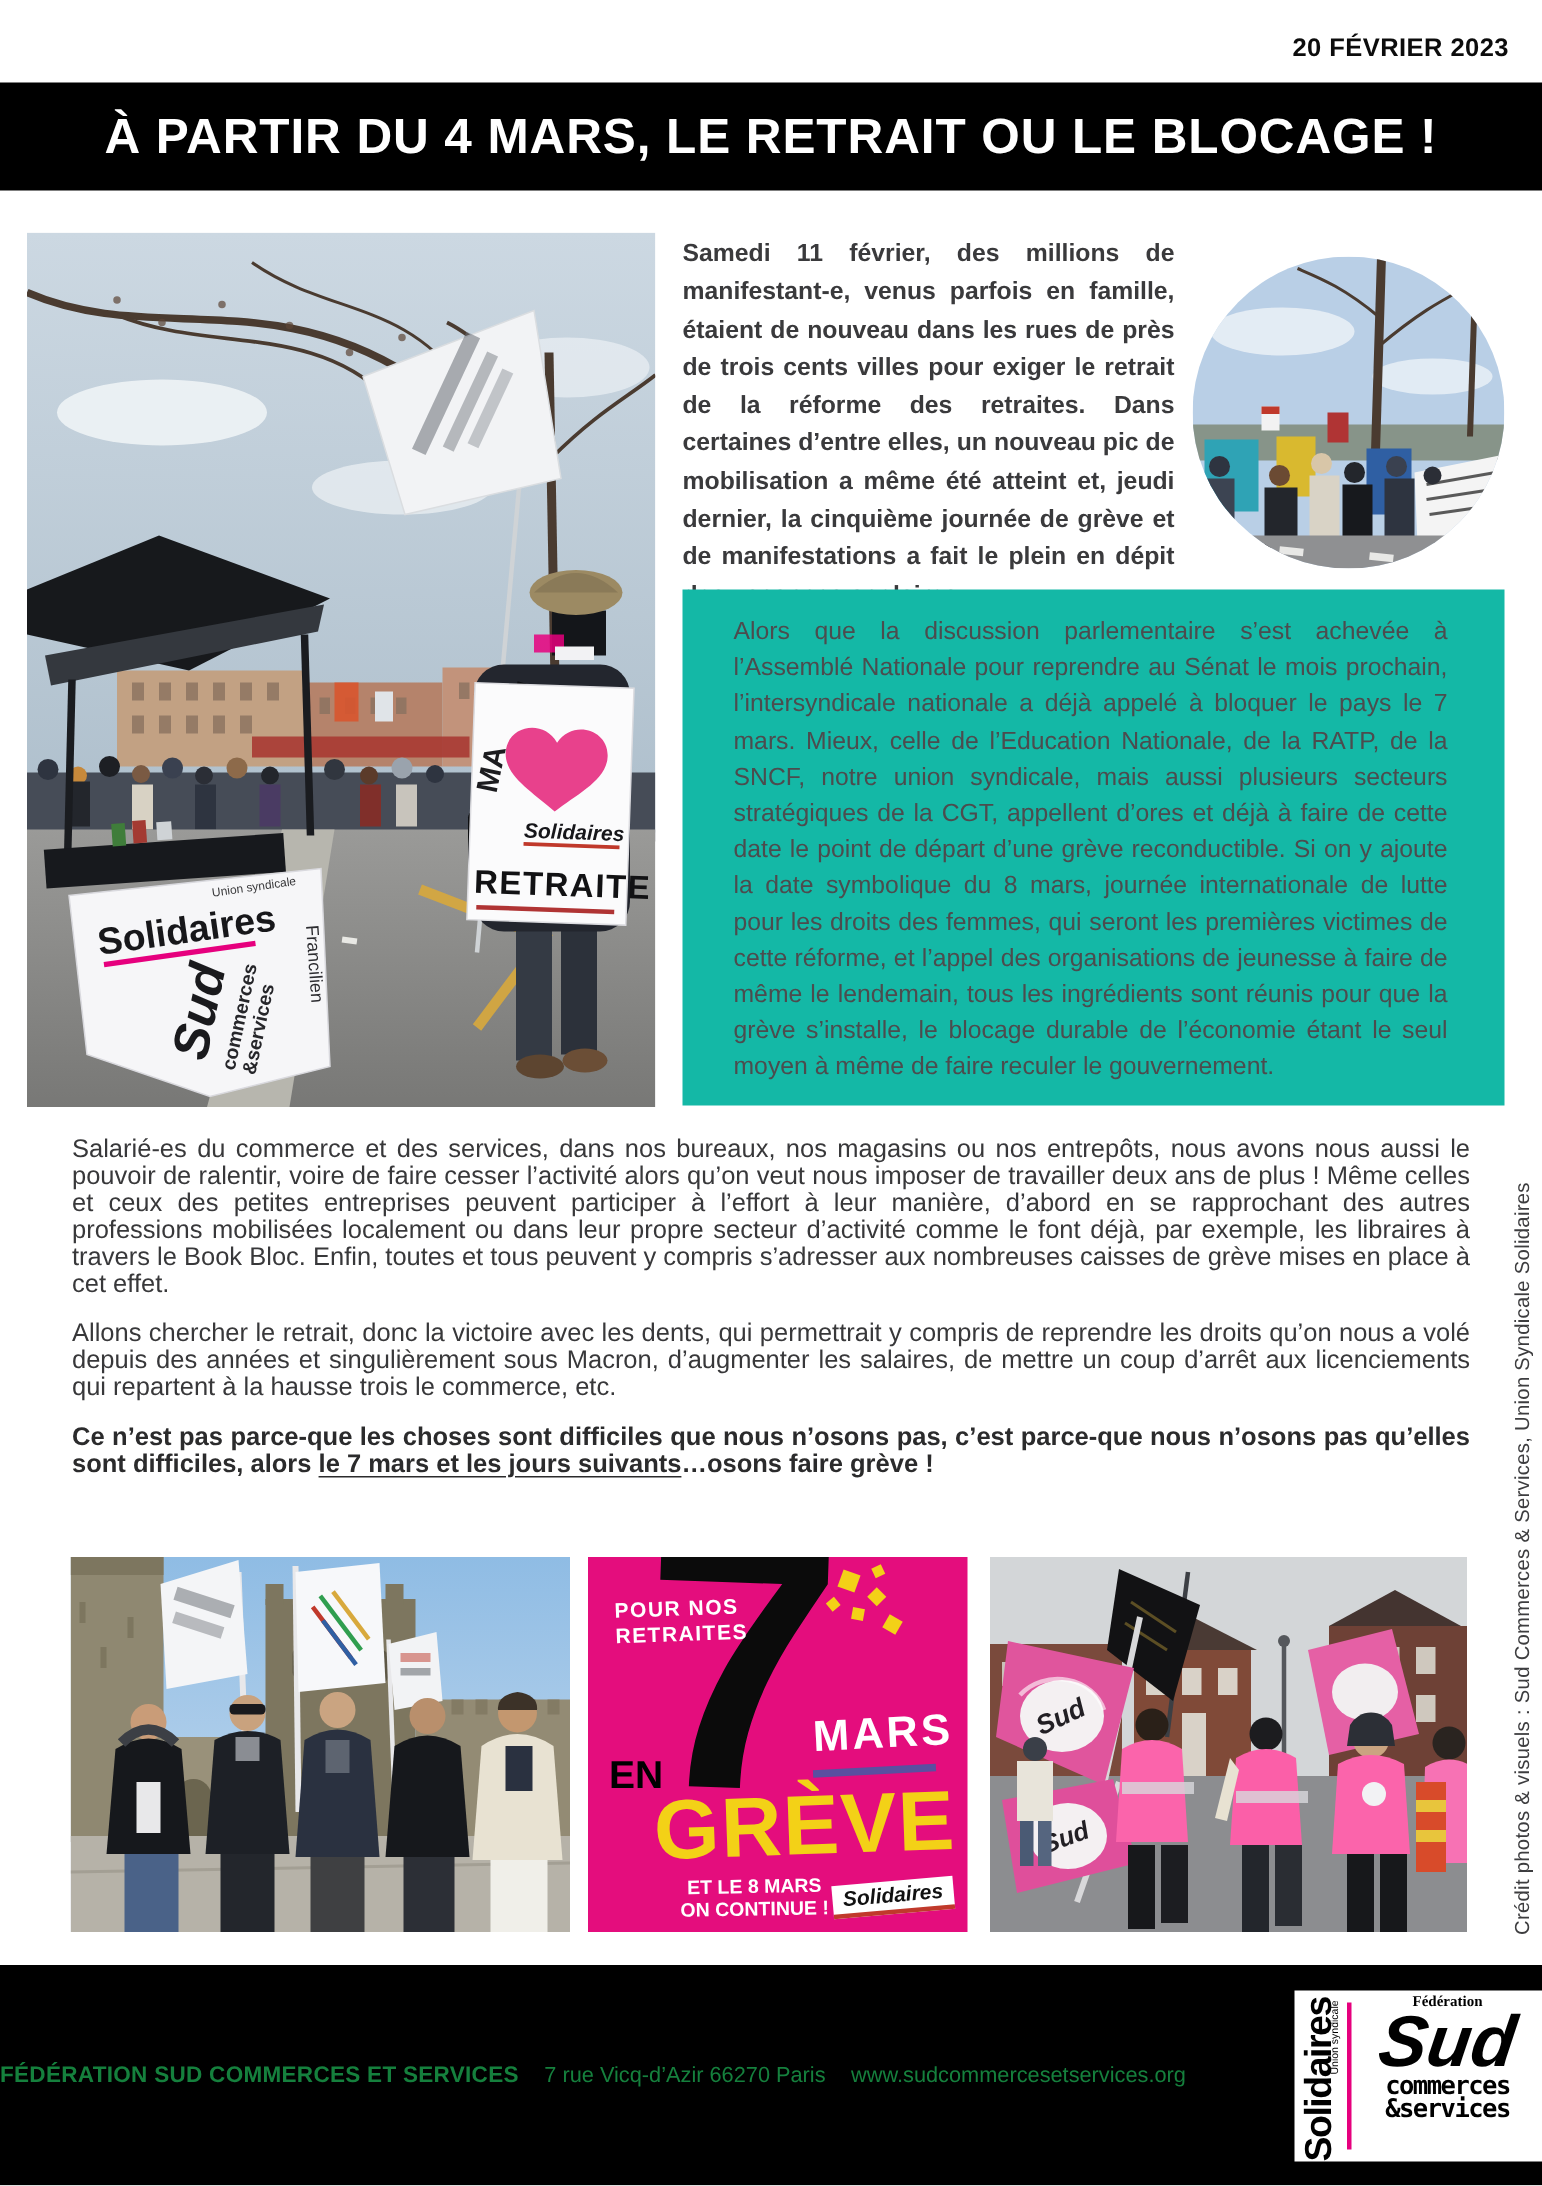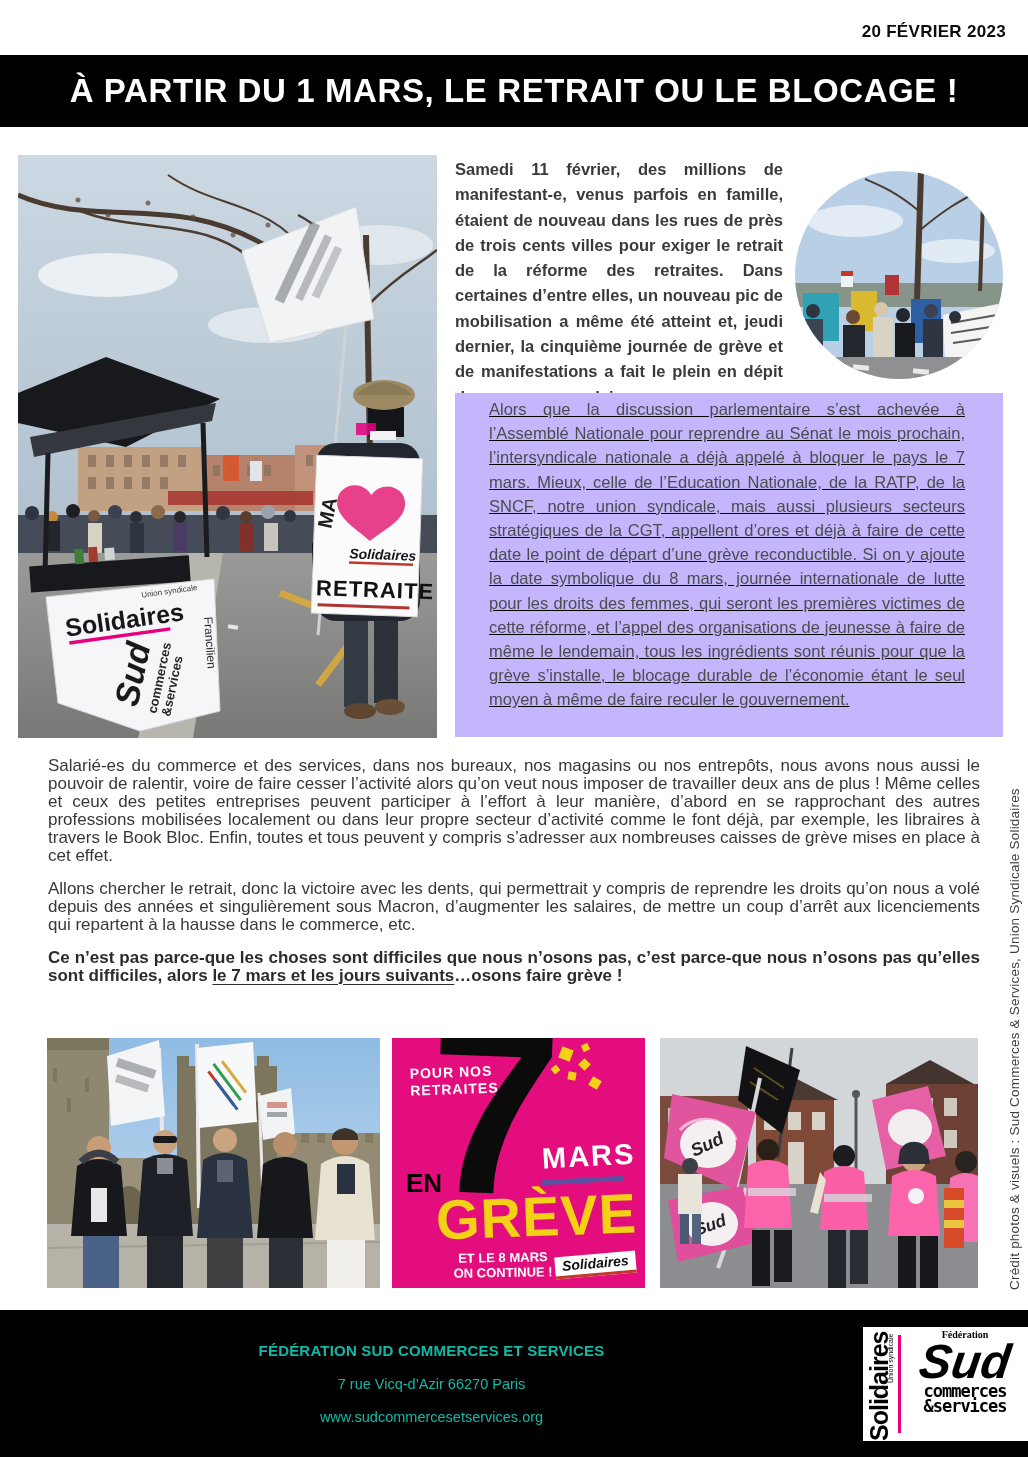--- a/index.html
+++ b/index.html
@@ -10,22 +10,22 @@
   .date{position:absolute;top:22px;right:22px;font-size:17px;font-weight:bold;color:#0c0c0c;letter-spacing:.3px;}
   .banner{position:absolute;top:55px;left:0;width:1028px;height:72px;background:#000;display:flex;align-items:center;justify-content:center;}
   .banner h1{margin:0;color:#fff;font-size:33px;font-weight:bold;letter-spacing:.6px;white-space:nowrap;}
 
   
   .main-photo{position:absolute;top:155px;left:18px;width:419px;height:583px;overflow:hidden;}
   .right-col{position:absolute;top:155px;left:455px;width:548px;height:583px;}
   .intro-row{display:flex;}
   .intro-text{width:328px;font-size:16.5px;line-height:25.3px;font-weight:bold;color:#3a3a3c;text-align:justify;margin:2px 0 0 0;}
   .circle-photo{width:208px;height:208px;border-radius:50%;overflow:hidden;margin:16px 0 0 12px;flex:none;}
-  .gray-box{position:absolute;top:238px;left:0;width:548px;height:344px;background:#c4b5fd;box-sizing:border-box;
-            padding:4px 38px 0 34px;overflow:hidden;text-decoration:underline;}
+  .gray-box{position:absolute;top:238px;left:0;width:548px;height:344px;background:#14b8a6;box-sizing:border-box;
+            padding:16px 38px 0 34px;overflow:hidden;}
   .gray-box p{margin:0;font-size:16.5px;line-height:24.2px;color:#4c4c4e;text-align:justify;}
 
   
   .body-text{position:absolute;top:757px;left:48px;width:932px;color:#38383a;}
   .body-text p{margin:0 0 15px 0;font-size:17px;line-height:18px;text-align:justify;}
   .body-text p.strong{font-weight:bold;color:#2b2b2c;margin-bottom:0;}
   .body-text .ul{text-decoration:underline;text-underline-offset:3px;}
 
   
   .photo-row{position:absolute;top:1038px;left:47px;display:flex;}
@@ -47,21 +47,21 @@
                     white-space:pre-line;line-height:15px;text-align:center;transform:rotate(-1deg);}
   .poster .p-solid{position:absolute;right:9px;bottom:12px;background:#fff;color:#111;font-size:14px;font-style:italic;
                    font-weight:bold;padding:1px 7px 2px 7px;border-bottom:3px solid #c0392b;transform:rotate(-5deg);}
 
   
   .credit{position:absolute;top:758px;right:6px;height:532px;writing-mode:vertical-rl;transform:rotate(180deg);
           font-size:13.5px;color:#3d3d3f;letter-spacing:.2px;display:flex;align-items:center;}
 
   
   .footer{position:absolute;top:1310px;left:0;width:1028px;height:147px;background:#000;display:flex;align-items:center;}
-  .f-col{flex:1;display:flex;flex-direction:column;align-items:center;gap:17px;color:#14b8a6;}
+  .f-col{flex:1;display:flex;flex-direction:row;align-items:center;gap:17px;color:#15803d;}
   .f-org{font-size:15px;font-weight:bold;letter-spacing:.2px;}
   .f-line{font-size:14.5px;}
   .logo-box{position:relative;width:165px;height:114px;background:#fff;flex:none;overflow:hidden;}
   .logo-solid{position:absolute;left:2px;top:0;height:114px;writing-mode:vertical-rl;transform:rotate(180deg);
               font-size:25px;font-weight:bold;color:#000;letter-spacing:-1px;display:flex;align-items:center;}
   .logo-union{position:absolute;left:24px;top:6px;height:50px;writing-mode:vertical-rl;transform:rotate(180deg);
               font-size:7px;color:#000;}
   .logo-pink{position:absolute;left:35px;top:8px;width:3px;height:98px;background:#e6007e;}
   .logo-right{position:absolute;left:42px;top:2px;width:120px;text-align:center;color:#000;}
   .logo-fed{font-family:"Liberation Serif",serif;font-weight:bold;font-size:10px;}
@@ -71,21 +71,21 @@
   svg text{font-family:"Liberation Sans",sans-serif;}
 </style>
 </head>
 <body>
 
 <div class="page">
 
   <div class="date">20 FÉVRIER 2023</div>
 
   <div class="banner">
-    <h1>À PARTIR DU 1 MARS, LE RETRAIT OU LE BLOCAGE !</h1>
+    <h1>À PARTIR DU 4 MARS, LE RETRAIT OU LE BLOCAGE !</h1>
   </div>
 
   <div class="main-photo">
     <svg width="419" height="583" viewBox="0 0 419 583">
       <defs>
         <linearGradient id="sky1" x1="0" y1="0" x2="0" y2="1">
           <stop offset="0" stop-color="#ccd8e2"></stop>
             <stop offset="1" stop-color="#aebfcc"></stop>
         </linearGradient>
         <linearGradient id="road1" x1="0" y1="0" x2="0" y2="1">
@@ -290,21 +290,21 @@
         </svg>
       </div>
     </div>
     <div class="gray-box">
       <p>Alors que la discussion parlementaire s’est achevée à l’Assemblé Nationale pour reprendre au Sénat le mois prochain, l’intersyndicale nationale a déjà appelé à bloquer le pays le 7 mars. Mieux, celle de l’Education Nationale, de la RATP, de la SNCF, notre union syndicale, mais aussi plusieurs secteurs stratégiques de la CGT, appellent d’ores et déjà à faire de cette date le point de départ d’une grève reconductible. Si on y ajoute la date symbolique du 8 mars, journée internationale de lutte pour les droits des femmes, qui seront les premières victimes de cette réforme, et l’appel des organisations de jeunesse à faire de même le lendemain, tous les ingrédients sont réunis pour que la grève s’installe, le blocage durable de l’économie étant le seul moyen à même de faire reculer le gouvernement.</p>
     </div>
   </div>
 
   <div class="body-text">
     <p>Salarié-es du commerce et des services, dans nos bureaux, nos magasins ou nos entrepôts, nous avons nous aussi le pouvoir de ralentir, voire de faire cesser l’activité alors qu’on veut nous imposer de travailler deux ans de plus ! Même celles et ceux des petites entreprises peuvent participer à l’effort à leur manière, d’abord en se rapprochant des autres professions mobilisées localement ou dans leur propre secteur d’activité comme le font déjà, par exemple, les libraires à travers le Book Bloc. Enfin, toutes et tous peuvent y compris s’adresser aux nombreuses caisses de grève mises en place à cet effet.</p>
-    <p>Allons chercher le retrait, donc la victoire avec les dents, qui permettrait y compris de reprendre les droits qu’on nous a volé depuis des années et singulièrement sous Macron, d’augmenter les salaires, de mettre un coup d’arrêt aux licenciements qui repartent à la hausse dans le commerce, etc.</p>
+    <p>Allons chercher le retrait, donc la victoire avec les dents, qui permettrait y compris de reprendre les droits qu’on nous a volé depuis des années et singulièrement sous Macron, d’augmenter les salaires, de mettre un coup d’arrêt aux licenciements qui repartent à la hausse trois le commerce, etc.</p>
     <p class="strong"><span>Ce n’est pas parce-que les choses sont difficiles que nous n’osons pas, c’est parce-que nous n’osons pas qu’elles sont difficiles, alors </span><span class="ul">le 7 mars et les jours suivants</span><span>…osons faire grève !</span></p>
   </div>
 
   <div class="photo-row">
 
     <div class="ph1">
       <svg width="333" height="250" viewBox="0 0 333 250">
         <defs>
             <linearGradient id="sky2" x1="0" y1="0" x2="0" y2="1">
           <stop offset="0" stop-color="#8fbce4"></stop>

